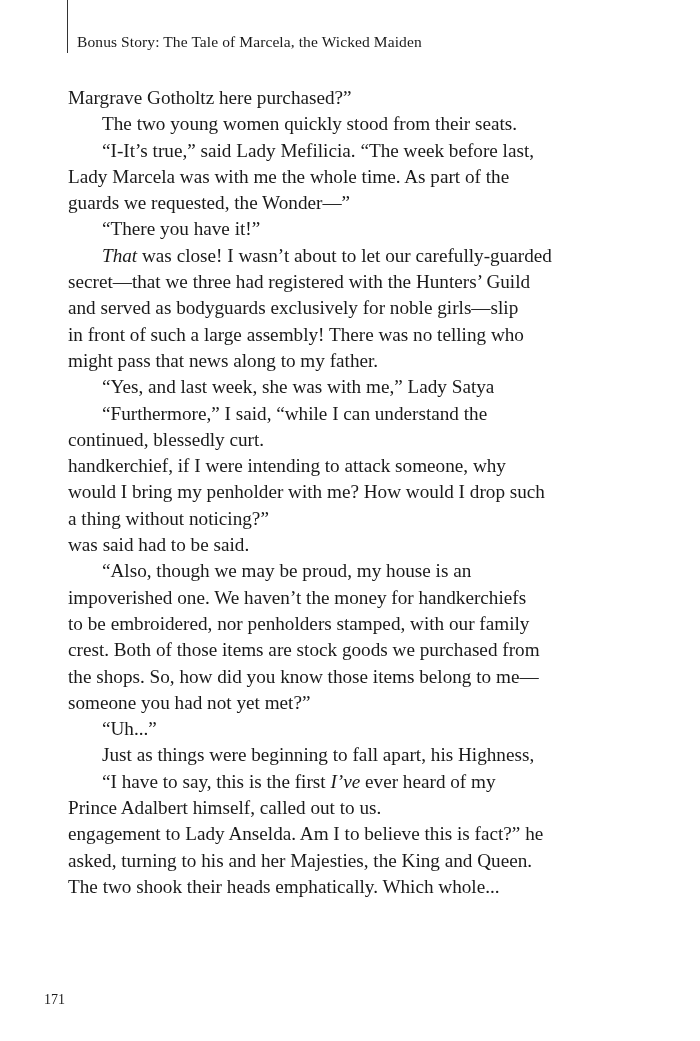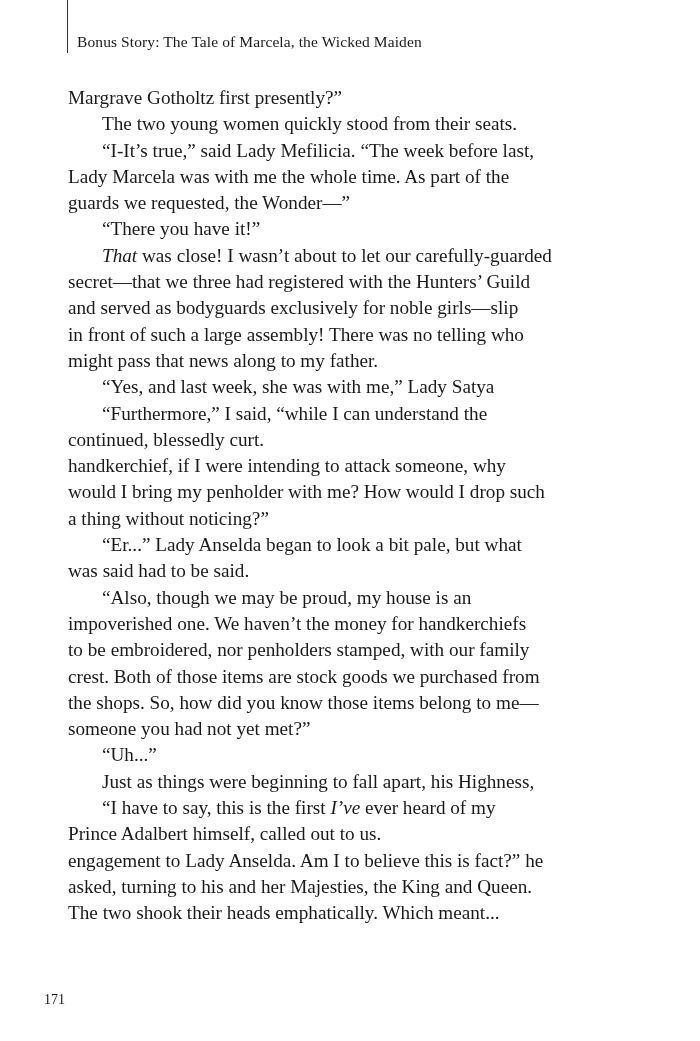--- a/index.html
+++ b/index.html
@@ -57,47 +57,46 @@
       font-size: 14px;
     }
   </style>
 </head>
 <body>
 
 <div class="header-rule"></div>
 <div class="running-head">Bonus Story: The Tale of Marcela, the Wicked Maiden</div>
 
 <div class="body-text" id="body-text">
-    <span class="line"><span>Margrave Gotholtz first presently?”</span></span>
+    <span class="line"><span>Margrave Gotholtz here purchased?”</span></span>
     <span class="line indent"><span>The two young women quickly stood from their seats.</span></span>
     <span class="line indent"><span>“I-It’s true,” said Lady Mefilicia. “The week before last,</span></span>
     <span class="line"><span>Lady Marcela was with me the whole time. As part of the</span></span>
     <span class="line"><span>guards we requested, the Wonder—”</span></span>
     <span class="line indent"><span>“There you have it!”</span></span>
     <span class="line indent"><em>That</em><span> was close! I wasn’t about to let our carefully-guarded</span></span>
     <span class="line"><span>secret—that we three had registered with the Hunters’ Guild</span></span>
     <span class="line"><span>and served as bodyguards exclusively for noble girls—slip</span></span>
     <span class="line"><span>in front of such a large assembly! There was no telling who</span></span>
     <span class="line"><span>might pass that news along to my father.</span></span>
     <span class="line indent"><span>“Yes, and last week, she was with me,” Lady Satya</span></span>
     <span class="line indent"><span>“Furthermore,” I said, “while I can understand the</span></span>
     <span class="line"><span>continued, blessedly curt.</span></span>
     <span class="line"><span>handkerchief, if I were intending to attack someone, why</span></span>
     <span class="line"><span>would I bring my penholder with me? How would I drop such</span></span>
     <span class="line"><span>a thing without noticing?”</span></span>
-    <span class="line indent"><span>“Er...” Lady Anselda began to look a bit pale, but what</span></span>
     <span class="line"><span>was said had to be said.</span></span>
     <span class="line indent"><span>“Also, though we may be proud, my house is an</span></span>
     <span class="line"><span>impoverished one. We haven’t the money for handkerchiefs</span></span>
     <span class="line"><span>to be embroidered, nor penholders stamped, with our family</span></span>
     <span class="line"><span>crest. Both of those items are stock goods we purchased from</span></span>
     <span class="line"><span>the shops. So, how did you know those items belong to me—</span></span>
     <span class="line"><span>someone you had not yet met?”</span></span>
     <span class="line indent"><span>“Uh...”</span></span>
     <span class="line indent"><span>Just as things were beginning to fall apart, his Highness,</span></span>
     <span class="line indent"><span>“I have to say, this is the first </span><em>I’ve</em><span> ever heard of my</span></span>
     <span class="line"><span>Prince Adalbert himself, called out to us.</span></span>
     <span class="line"><span>engagement to Lady Anselda. Am I to believe this is fact?” he</span></span>
     <span class="line"><span>asked, turning to his and her Majesties, the King and Queen.</span></span>
-    <span class="line"><span>The two shook their heads emphatically. Which meant...</span></span>
+    <span class="line"><span>The two shook their heads emphatically. Which whole...</span></span>
   </div>
 
 <div class="folio">171</div>
 
 </body></html>

